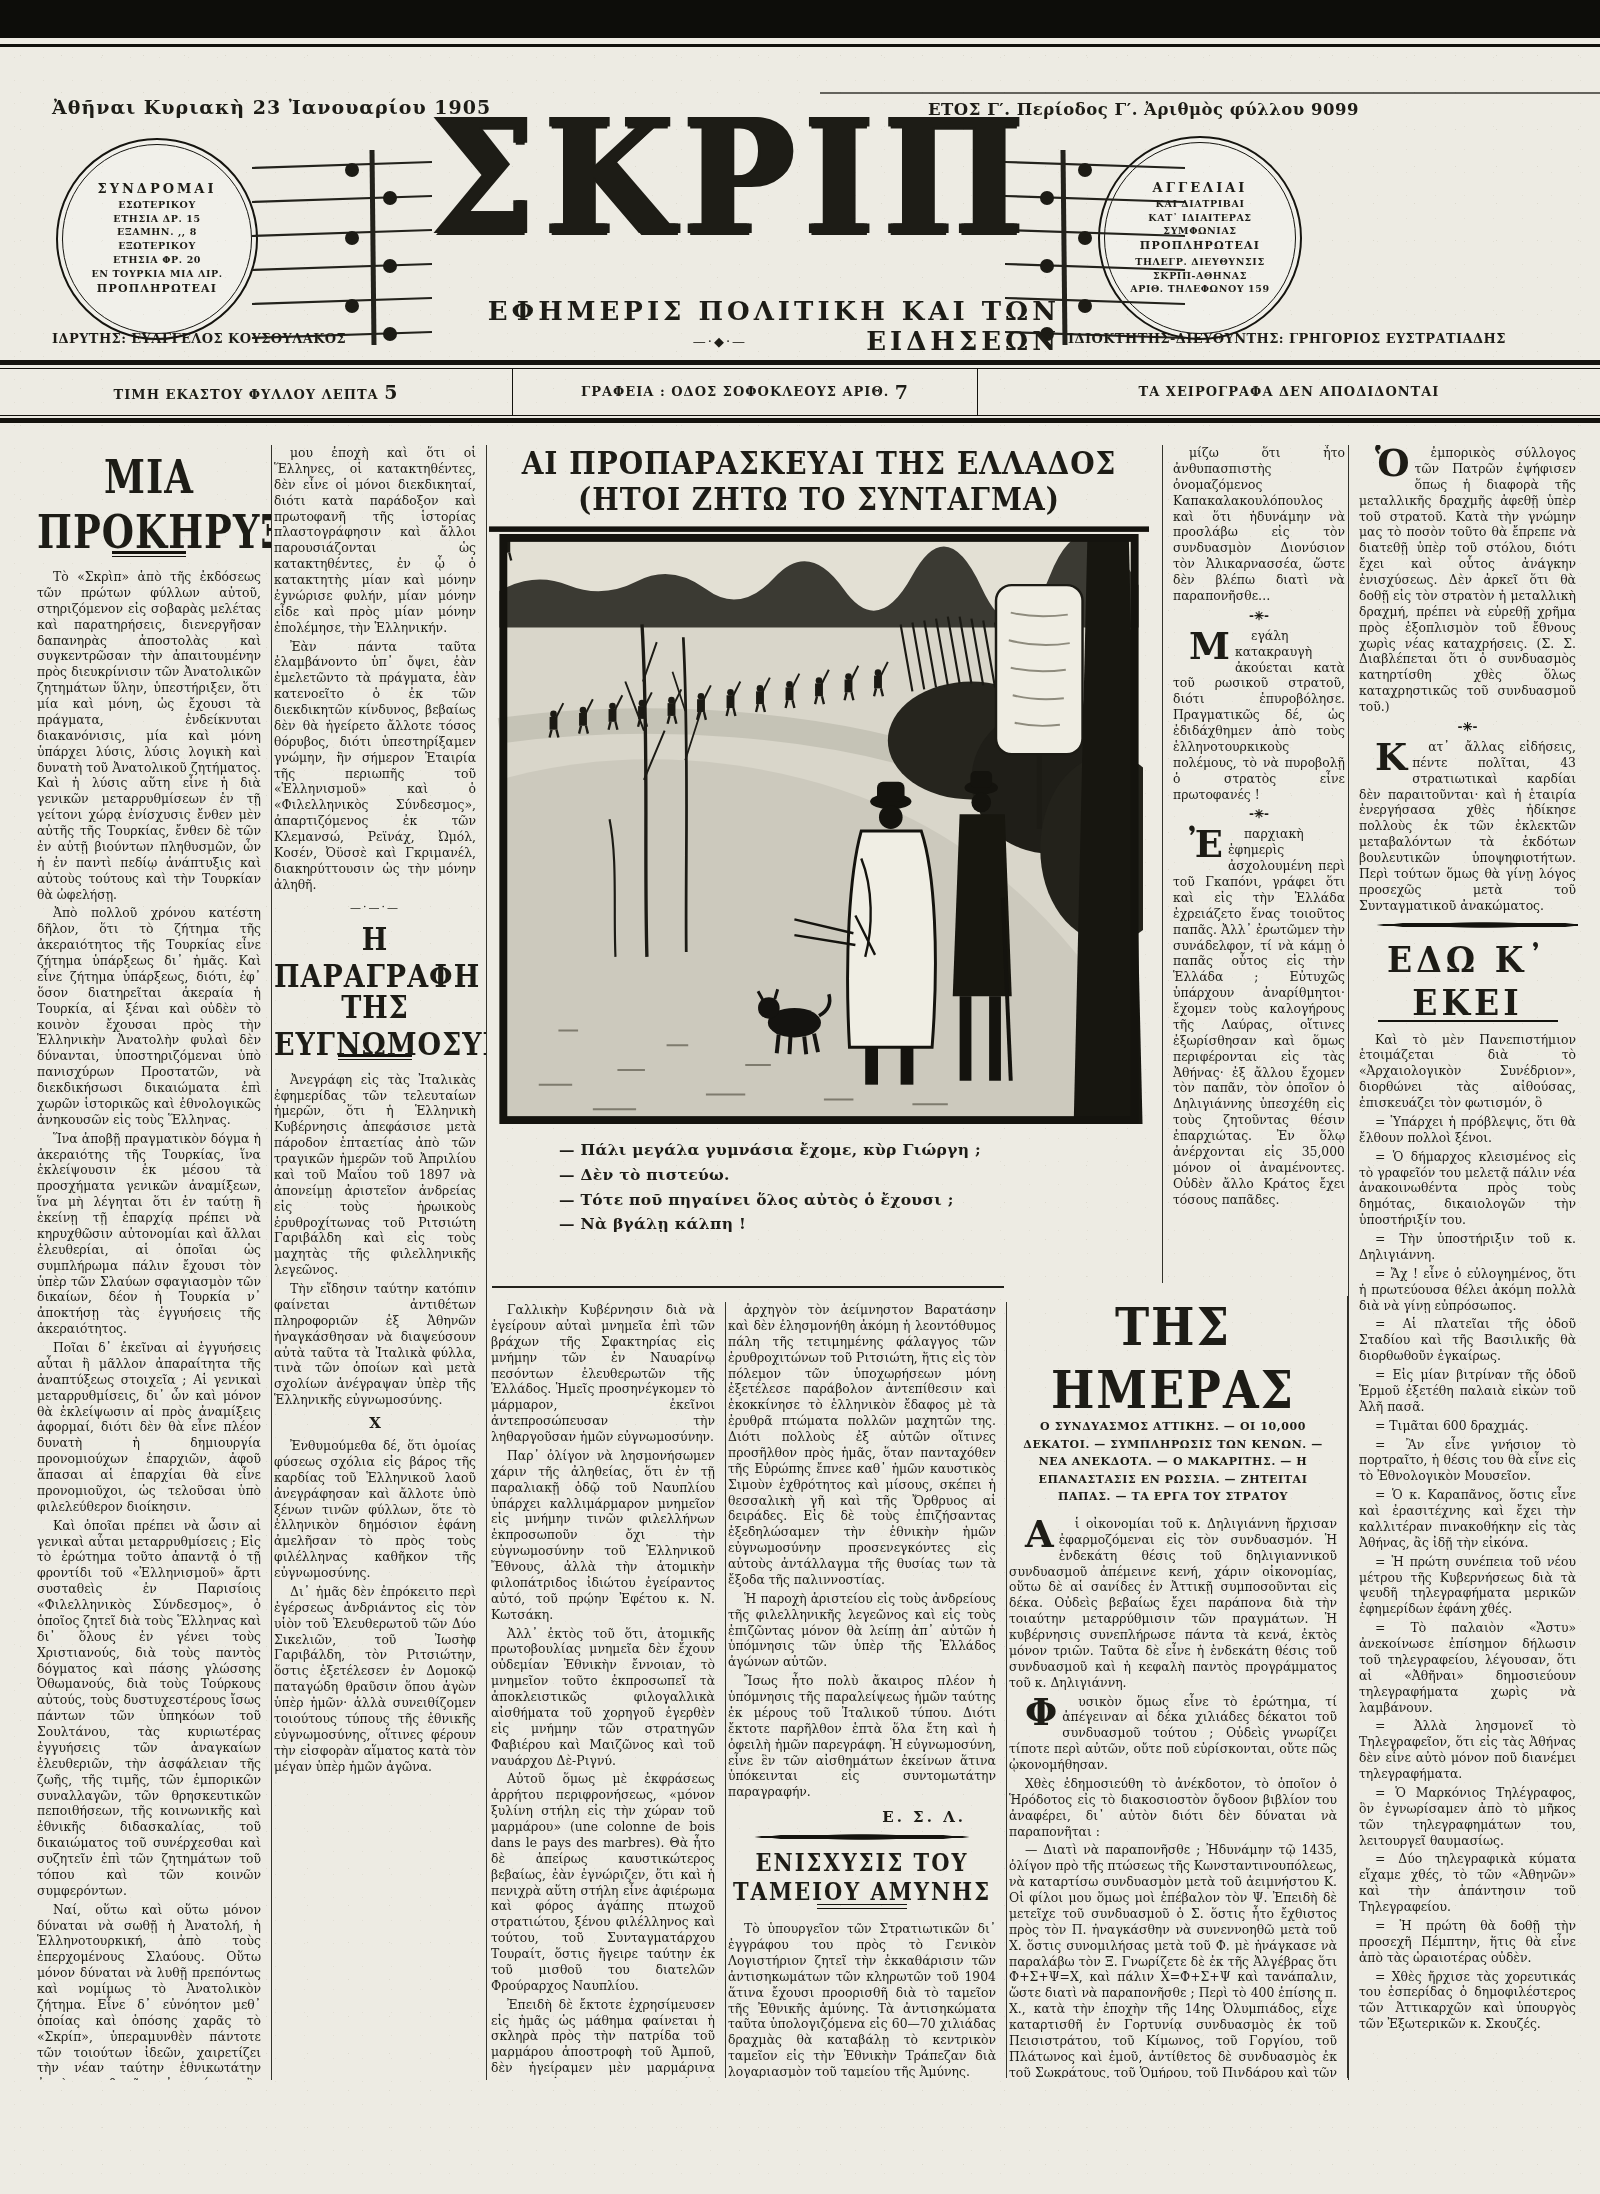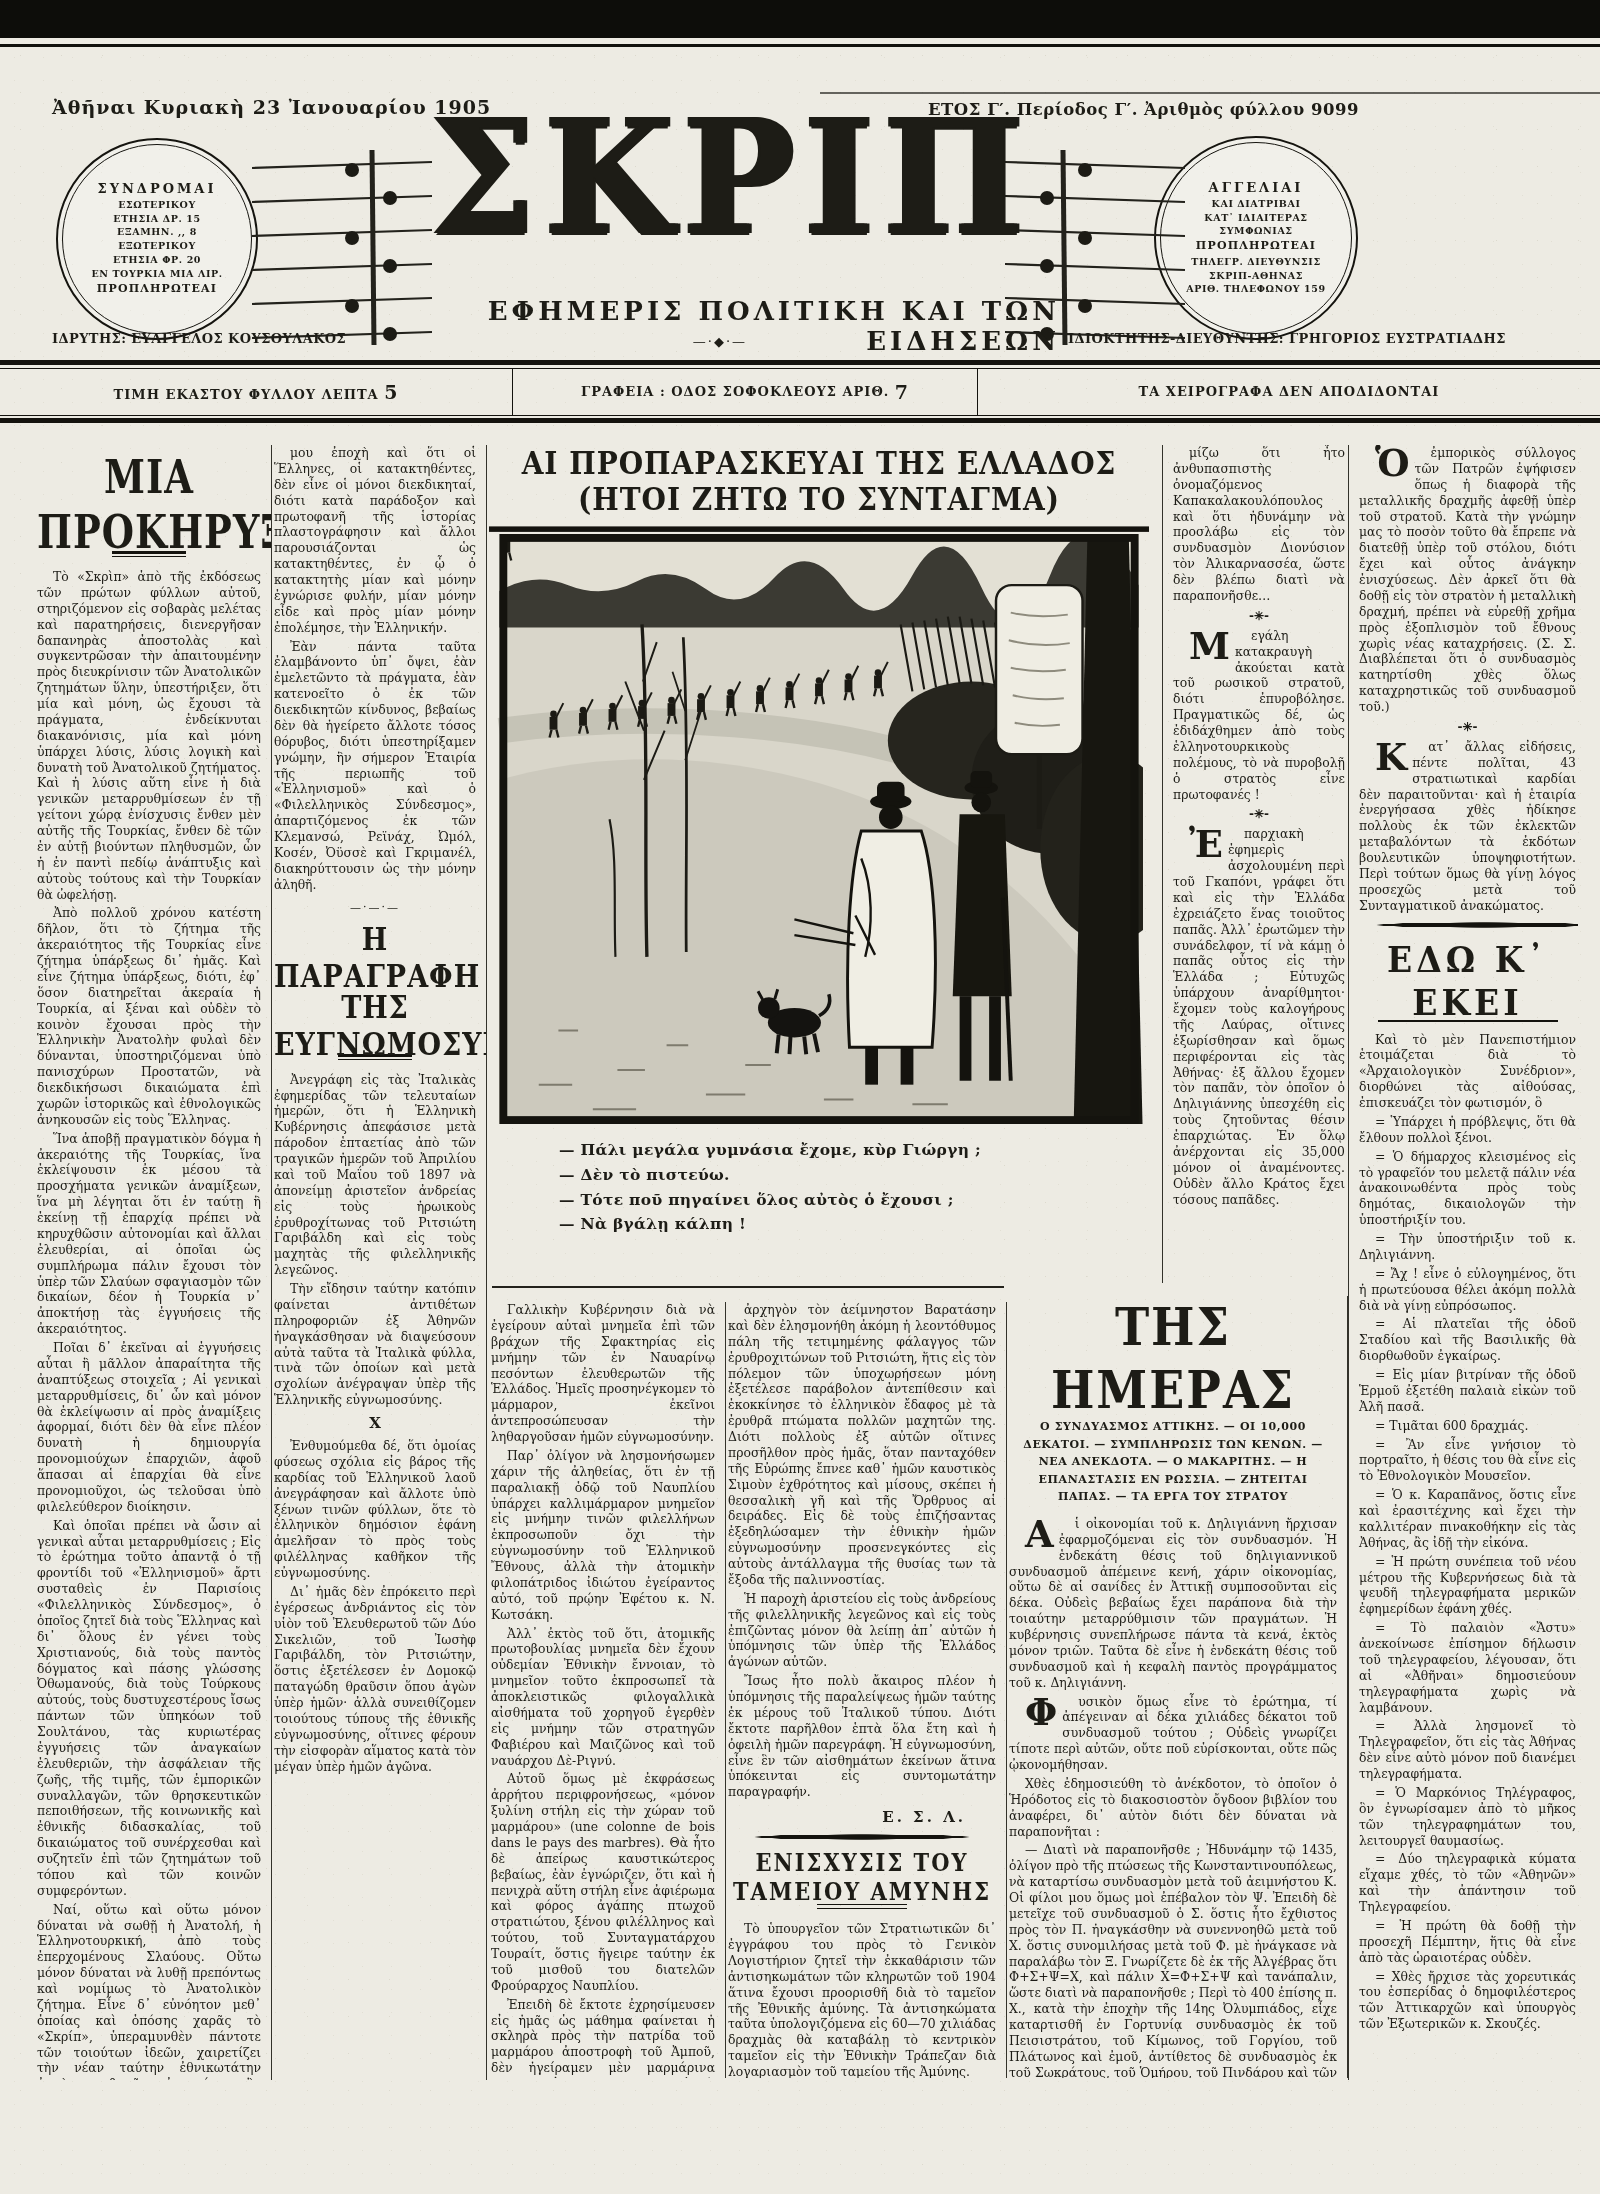--- a/index.html
+++ b/index.html
@@ -18,21 +18,21 @@
   .top-banner{top:0;left:0;width:1600px;height:38px;background:#0d0d0a;}
   .top-banner-rule{top:44px;left:0;width:1600px;height:3px;background:#11110d;}
   .top-banner-rule2{top:92px;left:820px;width:780px;height:2px;background:#2a2a24;opacity:.7;}
   
   .dateline{top:96px;left:52px;font-size:19px;font-weight:bold;letter-spacing:1px;}
   .issue-line{top:100px;left:928px;font-size:16.5px;font-weight:bold;letter-spacing:.5px;}
   .badge{border:2px solid #15140f;border-radius:50%;text-align:center;
          display:flex;flex-direction:column;justify-content:center;background:rgba(255,255,255,.25);}
   .badge .ring{position:absolute;inset:4px;border:1px solid #15140f;border-radius:50%;}
   .badge-left{top:138px;left:56px;width:198px;height:198px;}
-  .badge-right{top:136px;left:1154px;width:200px;height:200px;}
+  .badge-right{top:136px;left:1098px;width:200px;height:200px;}
   .badge div{position:relative;z-index:2;}
   .badge .b-title{font-size:13px;font-weight:bold;letter-spacing:3px;margin-bottom:2px;}
   .badge .b-line{font-size:9.5px;font-weight:bold;letter-spacing:.6px;line-height:1.45;}
   .badge .b-strong{font-size:11px;font-weight:bold;letter-spacing:1.2px;line-height:1.5;}
   .logo{top:96px;left:430px;width:580px;text-align:center;font-size:148px;font-weight:bold;
         letter-spacing:10px;line-height:1.1;transform:scaleY(1.08);
         text-shadow:2.5px 0 0 #1d1c16,-2.5px 0 0 #1d1c16,0 1.5px 0 #1d1c16;}
   .subtitle{top:296px;left:380px;width:680px;text-align:right;font-size:26px;font-weight:bold;letter-spacing:4px;}
   .mast-ornament{top:334px;left:380px;width:680px;text-align:center;font-size:13px;letter-spacing:2px;}
   .founder{top:331px;left:52px;font-size:13px;font-weight:bold;letter-spacing:.4px;}

